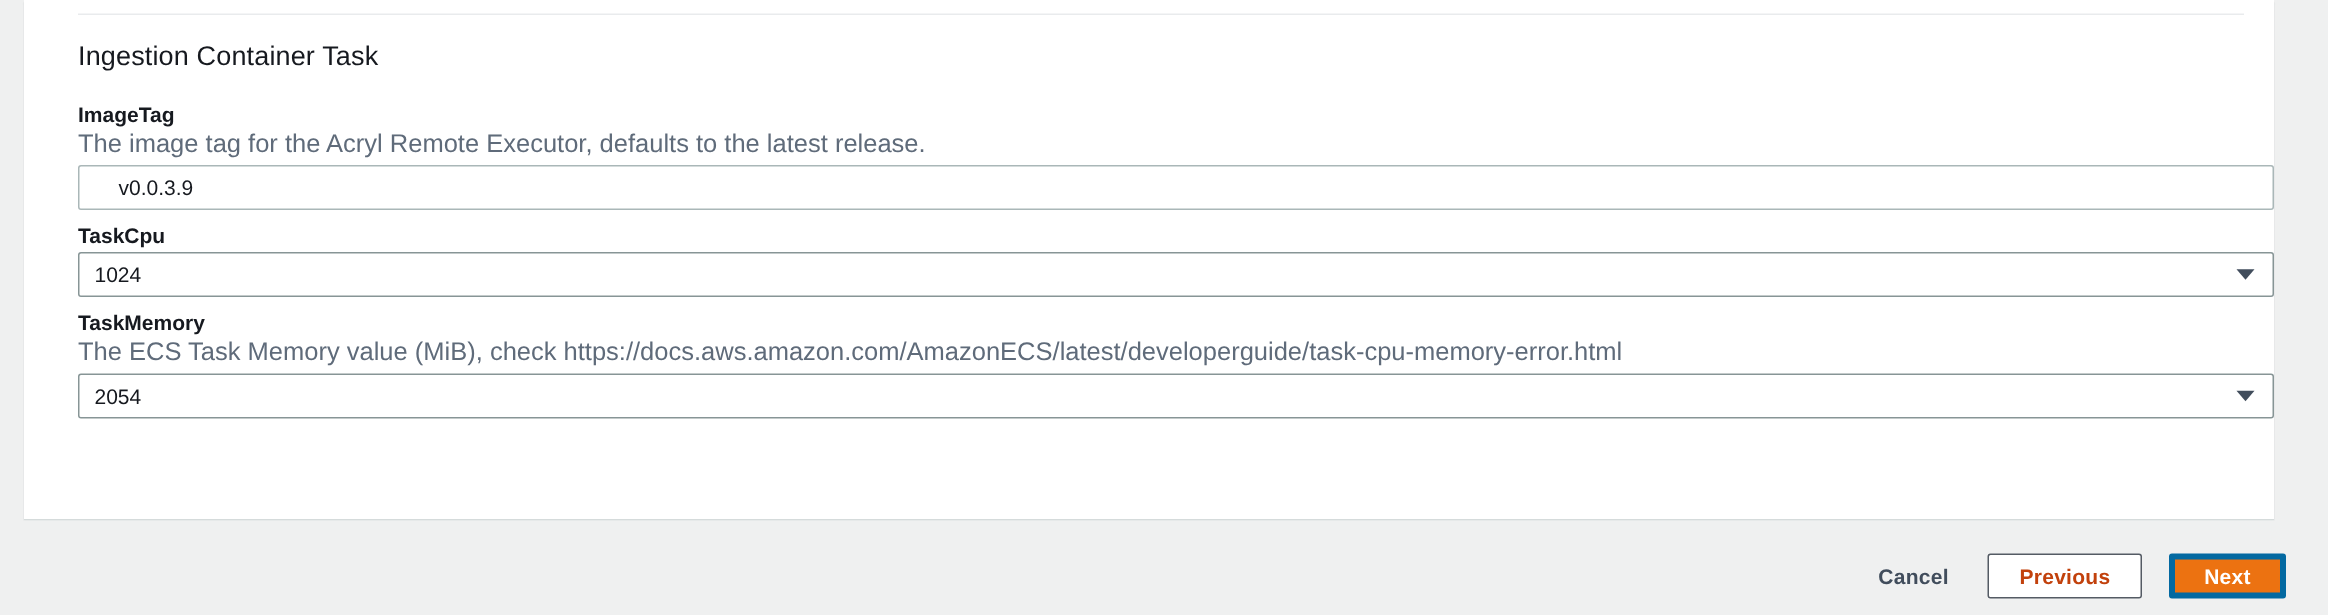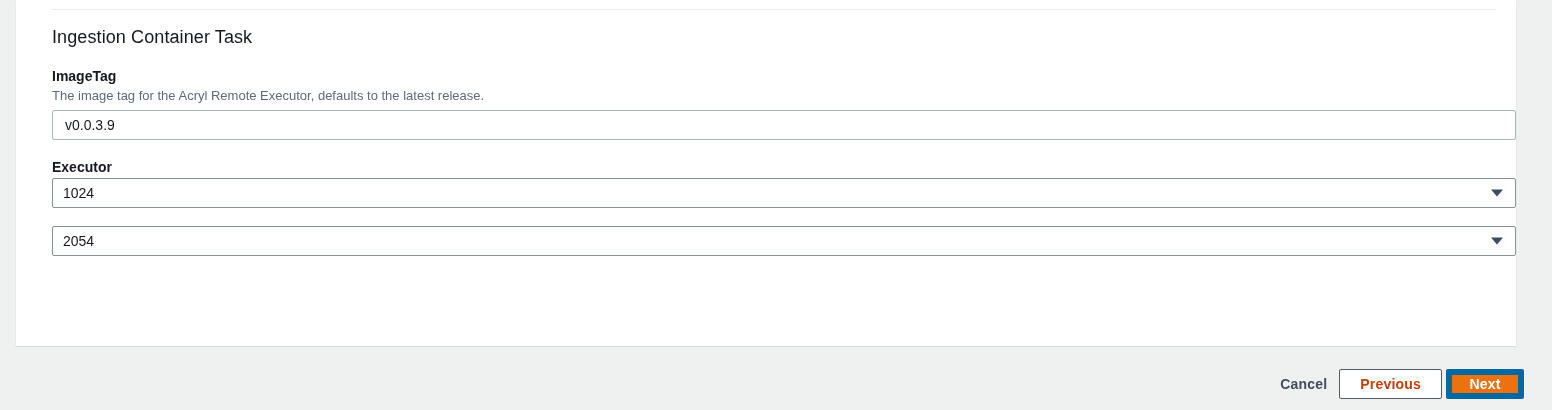--- a/index.html
+++ b/index.html
@@ -55,36 +55,36 @@
     font-size: 18px;
     line-height: 22px;
     color: #16191f;
     font-weight: 400;
     letter-spacing: 0.1px;
     margin: 0 0 19px 0;
   }
 
   
   .field {
-    margin-bottom: 18px;
+    margin-bottom: 8px;
   }
   .field:last-child {
     margin-bottom: 0;
   }
 
   .field-label {
     font-size: 14px;
     line-height: 18px;
     font-weight: 700;
     color: #16191f;
     margin-bottom: 2px;
   }
 
   .field-desc {
-    font-size: 13px;
+    font-size: 17px;
     line-height: 17px;
     color: #5f6b7a;
     margin-bottom: 6px;
     white-space: nowrap;
   }
 
   .control {
     position: relative;
     width: 1464px;
     height: 30px;
@@ -92,21 +92,21 @@
     background: #ffffff;
   }
 
   .text-input {
     border: 1px solid #aab7b8;
     border-radius: 2px;
     font-size: 14px;
     color: #16191f;
     display: flex;
     align-items: center;
-    padding: 0 12px;
+    padding: 0 26px;
   }
 
   .select-control {
     border: 1px solid #879596;
     border-radius: 2px;
     font-size: 14px;
     color: #16191f;
     display: flex;
     align-items: center;
     padding: 7px 10px;
@@ -133,21 +133,21 @@
     height: 63px;
     background: #eff0f0;
   }
 
   .footer-actions {
     position: absolute;
     right: 28px;
     top: 22px;
     display: flex;
     align-items: center;
-    gap: 4px;
+    gap: 18px;
   }
 
   .btn {
     box-sizing: border-box;
     font-family: "Liberation Sans", sans-serif;
     font-size: 14px;
     font-weight: 700;
     letter-spacing: 0.2px;
     border-radius: 2px;
     cursor: pointer;
@@ -167,21 +167,21 @@
   .btn-normal {
     background: #ffffff;
     border: 1px solid #545b64;
     color: #c2410c;
     padding: 0 20px;
     min-width: 102px;
   }
 
   .btn-primary {
     background: #ec7211;
-    border: 6px solid #0369a1;
+    border: 4px solid #0369a1;
     color: #ffffff;
     padding: 0 2px;
     min-width: 78px;
   }
 </style>
 </head>
 <body>
 
 <div class="page">
 
@@ -194,28 +194,30 @@
 
       <div class="field">
         <div class="field-label">ImageTag</div>
         <div class="field-desc">The image tag for the Acryl Remote Executor, defaults to the latest release.</div>
         <div class="control text-input">
           <span title="v0.0.3.9">v0.0.3.9</span>
         </div>
       </div>
 
       <div class="field">
-        <div class="field-label">Executor</div>
+        <div class="field-label">TaskCpu</div>
         <div class="control select-control">
           <span>1024</span>
           <span class="select-arrow"></span>
         </div>
       </div>
 
       <div class="field">
+        <div class="field-label">TaskMemory</div>
+        <div class="field-desc">The ECS Task Memory value (MiB), check https://docs.aws.amazon.com/AmazonECS/latest/developerguide/task-cpu-memory-error.html</div>
         <div class="control select-control">
           <span>2054</span>
           <span class="select-arrow"></span>
         </div>
       </div>
 
     </div>
   </div>
 
   <div class="footer">

